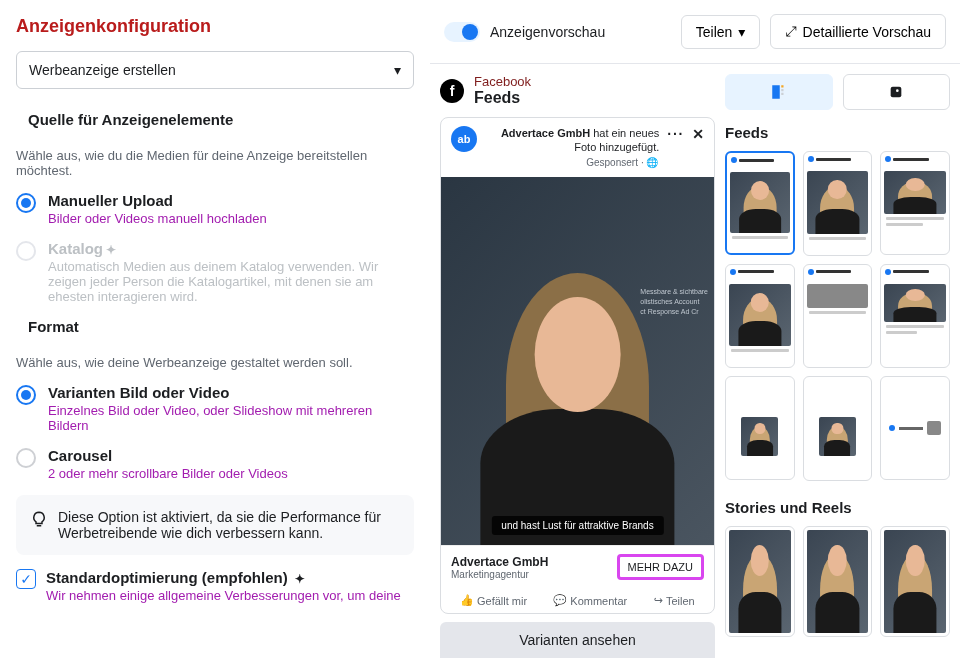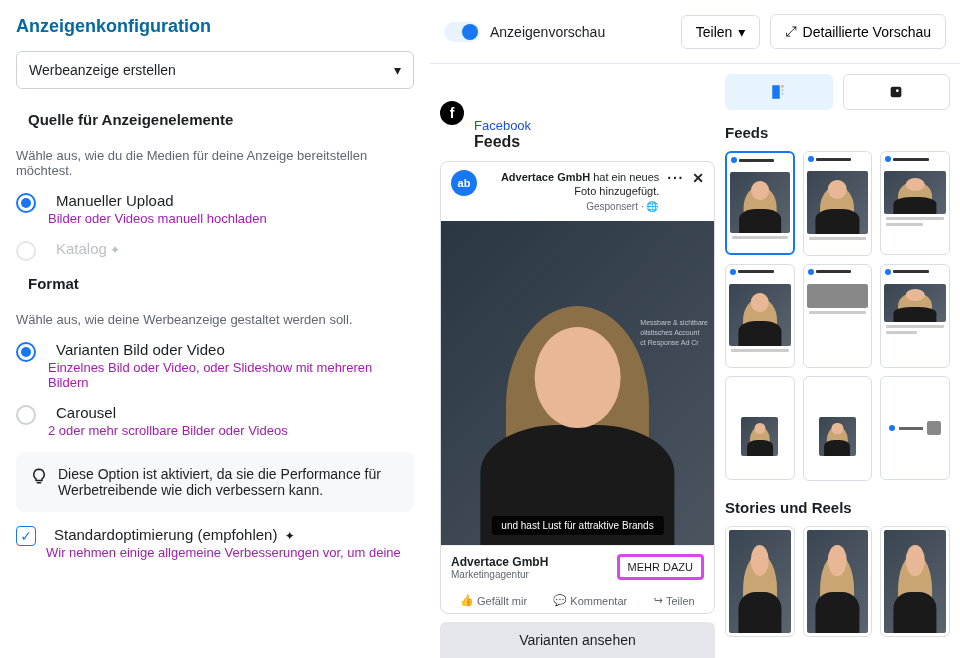--- a/index.html
+++ b/index.html
@@ -1,28 +1,28 @@
 <!DOCTYPE html>
 <html><head>
 <meta charset="utf-8">
 <style>
 * { box-sizing: border-box; margin: 0; padding: 0; }
 body { font-family: -apple-system, BlinkMacSystemFont, "Segoe UI", Helvetica, Arial, sans-serif; background: #f5f6f7; color: #1c1e21; font-size: 14px; }
 .app { display: flex; width: 960px; height: 658px; overflow: hidden; }
 .left-panel { width: 430px; background: #fff; padding: 16px 16px 0 16px; overflow-y: hidden; }
 .right-panel { flex: 1; background: #fff; display: flex; flex-direction: column; }
-.section-title { font-size: 18px; font-weight: 700; color: #0369a1; margin-bottom: 14px; }
+.section-title { font-size: 18px; font-weight: 700; color: #b91c1c; margin-bottom: 14px; }
 .select-box { width: 100%; border: 1px solid #ccd0d5; border-radius: 6px; padding: 10px 12px; background: #fff; display: flex; justify-content: space-between; align-items: center; cursor: pointer; margin-bottom: 22px; }
 .subhead { font-size: 15px; font-weight: 700; margin-bottom: 4px; margin-left: 12px; }
 .desc { font-size: 13px; color: #606770; margin-bottom: 14px; margin-top: 20px; }
 .radio-row { display: flex; align-items: flex-start; margin-bottom: 14px; }
 .radio-outer { width: 20px; height: 20px; border-radius: 50%; border: 2px solid #ced0d4; display: flex; align-items: center; justify-content: center; margin-right: 12px; margin-top: 1px; flex-shrink: 0; }
 .radio-outer.sel { border-color: #1877f2; }
 .radio-inner { width: 10px; height: 10px; border-radius: 50%; background: #1877f2; }
-.radio-label { font-size: 15px; font-weight: 400; margin-left: 8px; }
+.radio-label { font-size: 15px; font-weight: 700; }
 .radio-sub { font-size: 13px; color: #a21caf; margin-top: 2px; display: block; }
 .disabled .radio-label, .disabled .radio-sub { color: #bcc0c4; }
 .disabled .radio-outer { border-color: #e4e6eb; }
 .info-box { background: #f7f8fa; border-radius: 8px; padding: 14px; display: flex; align-items: flex-start; margin-top: 10px; margin-bottom: 14px; }
 .lightbulb { width: 18px; height: 18px; margin-right: 10px; flex-shrink: 0; margin-top: 1px; }
 .check-row { display: flex; align-items: flex-start; }
 .checkbox { width: 20px; height: 20px; border: 1px solid #1877f2; border-radius: 4px; display: flex; align-items: center; justify-content: center; margin-right: 10px; flex-shrink: 0; }
 .checkmark { color: #1877f2; font-size: 14px; }
 .sparkle { display: inline-block; margin-left: 3px; font-size: 12px; }
 
@@ -30,21 +30,21 @@
 .preview-header { display: flex; align-items: center; padding: 14px 14px; gap: 10px; border-bottom: 1px solid #e4e6eb; }
 .toggle { width: 36px; height: 20px; background: #e7f3ff; border-radius: 20px; position: relative; cursor: pointer; }
 .toggle-knob { width: 16px; height: 16px; background: #1877f2; border-radius: 50%; position: absolute; top: 2px; right: 2px; }
 .btn { border: 1px solid #dadde1; background: #fff; border-radius: 6px; padding: 8px 14px; font-size: 14px; cursor: pointer; display: flex; align-items: center; gap: 6px; }
 .preview-header .spacer { flex: 1; }
 .preview-body { display: flex; flex: 1; overflow: hidden; padding: 10px 10px 0 10px; gap: 10px; }
 .preview-main { width: 275px; display: flex; flex-direction: column; }
 .preview-side { flex: 1; overflow-y: auto; }
 .fb-header { display: flex; align-items: center; gap: 10px; margin-bottom: 10px; }
 .fb-logo { width: 24px; height: 24px; background: #000; border-radius: 50%; color: #fff; display: flex; align-items: center; justify-content: center; font-weight: 900; font-size: 14px; }
-.fb-name { font-size: 13px; color: #1d4ed8; margin-top: 44px; }
+.fb-name { font-size: 13px; color: #7f1d1d; }
 .fb-feeds { font-size: 16px; font-weight: 700; }
 .card { border: 1px solid #dadde1; border-radius: 8px; background: #fff; overflow: hidden; display: flex; flex-direction: column; flex: 1;}
 .card-head { display: flex; align-items: flex-start; padding: 8px 10px; gap: 8px; }
 .avatar { width: 26px; height: 26px; border-radius: 50%; background: #1877f2; color: #fff; display: flex; align-items: center; justify-content: center; font-size: 11px; font-weight: 700; flex-shrink:0;}
 .card-head .txt { flex: 1; font-size: 11px; line-height: 1.3; text-align: right; }
 .card-head .txt b { color: #1c1e21; }
 .card-head .txt .sp { color: #606770; font-size: 10px;}
 .card-icons { display: flex; gap: 8px; }
 .card-media { flex: 1; background: linear-gradient(135deg, #2a3642 0%, #4a5560 100%); position: relative; min-height: 280px; display:flex; align-items:flex-end; justify-content:center;}
 .person-shape { position:absolute; bottom:0; left:50%; transform:translateX(-50%); width: 75%; height: 82%; }
@@ -100,20 +100,21 @@
         </div>
       <div>
         <span class="radio-label">Manueller Upload</span>
         <span class="radio-sub">Bilder oder Videos manuell hochladen</span>
       </div>
     </div>
     <div class="radio-row disabled">
       <div class="radio-outer"></div>
       <div>
         <span class="radio-label"><span>Katalog</span><span class="sparkle">✦</span></span>
+        <span class="radio-sub">Automatisch Medien aus deinem Katalog verwenden. Wir zeigen jeder Person die Katalogartikel, mit denen sie am ehesten interagieren wird.</span>
       </div>
     </div>
 
     <div class="subhead">Format</div>
     <div class="desc">Wähle aus, wie deine Werbeanzeige gestaltet werden soll.</div>
 
     <div class="radio-row">
       <div class="radio-outer sel">
           <div class="radio-inner"></div>
         </div>

